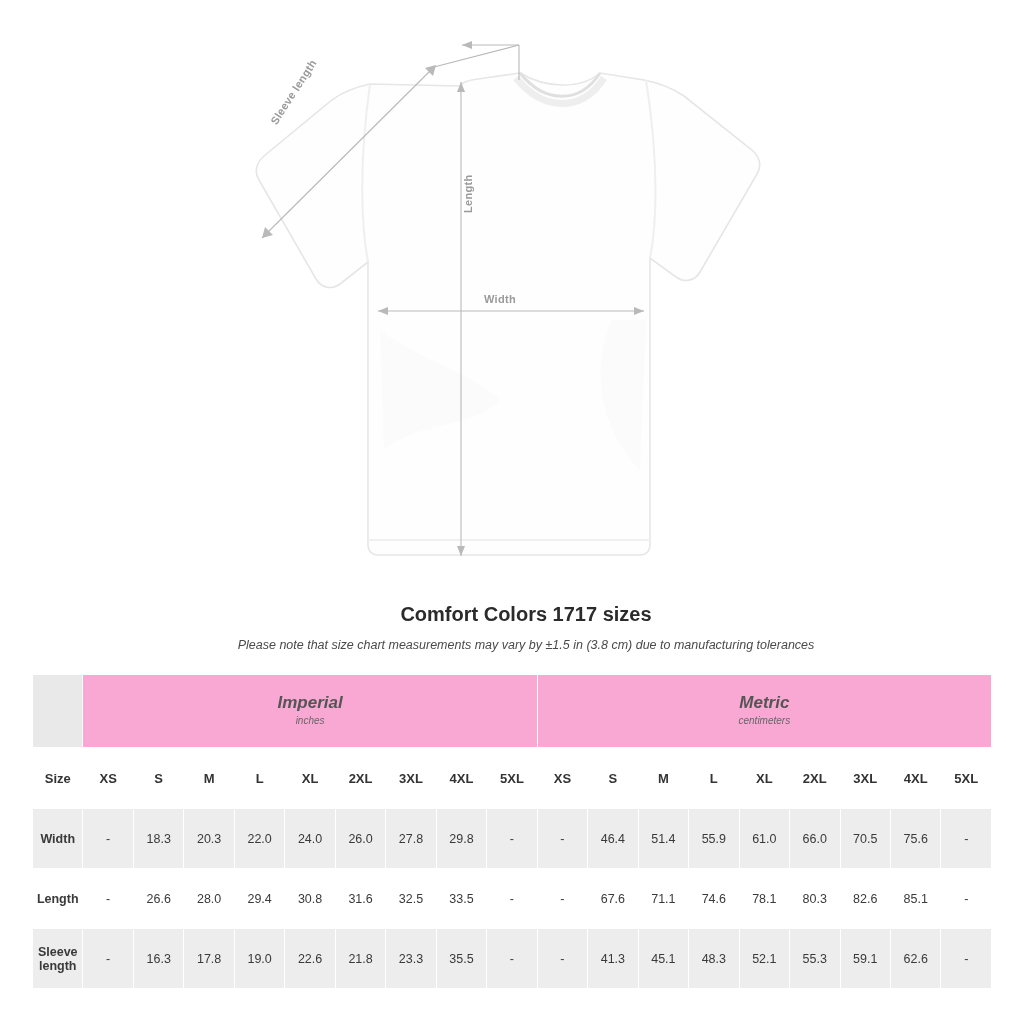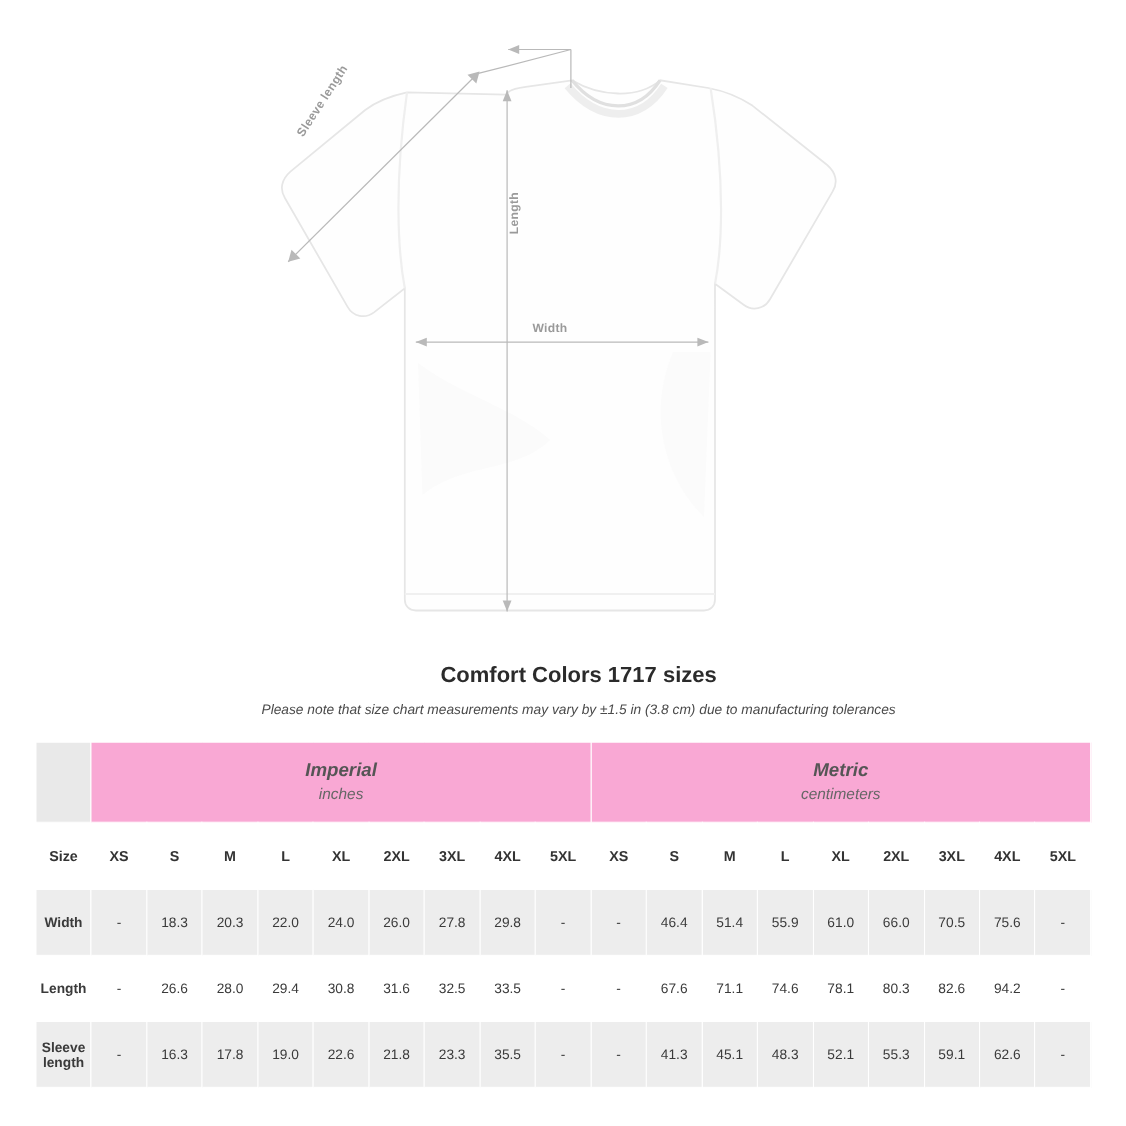--- a/index.html
+++ b/index.html
@@ -97,21 +97,21 @@
     vertical-align: middle;
   }
   .sys-head .sys-name {
     font-size: 17px;
     font-style: italic;
     font-weight: bold;
     color: #555555;
     line-height: 1.15;
   }
   .sys-head .sys-unit {
-    font-size: 14px;
+    font-size: 10px;
     font-style: italic;
     color: #666666;
     line-height: 1.6;
   }
   .corner-cell {
     background: #e9e9e9;
   }
   tr.hdr td {
     height: 60px;
     background: #ffffff;
@@ -288,21 +288,21 @@
         <td class="val">32.5</td>
         <td class="val">33.5</td>
         <td class="val">-</td>
         <td class="val">-</td>
         <td class="val">67.6</td>
         <td class="val">71.1</td>
         <td class="val">74.6</td>
         <td class="val">78.1</td>
         <td class="val">80.3</td>
         <td class="val">82.6</td>
-        <td class="val">94.2</td>
+        <td class="val">85.1</td>
         <td class="val">-</td>
       </tr>
 
       <tr class="data shade">
         <td class="label-col">Sleeve length</td>
         <td class="val">-</td>
         <td class="val">16.3</td>
         <td class="val">17.8</td>
         <td class="val">19.0</td>
         <td class="val">22.6</td>

